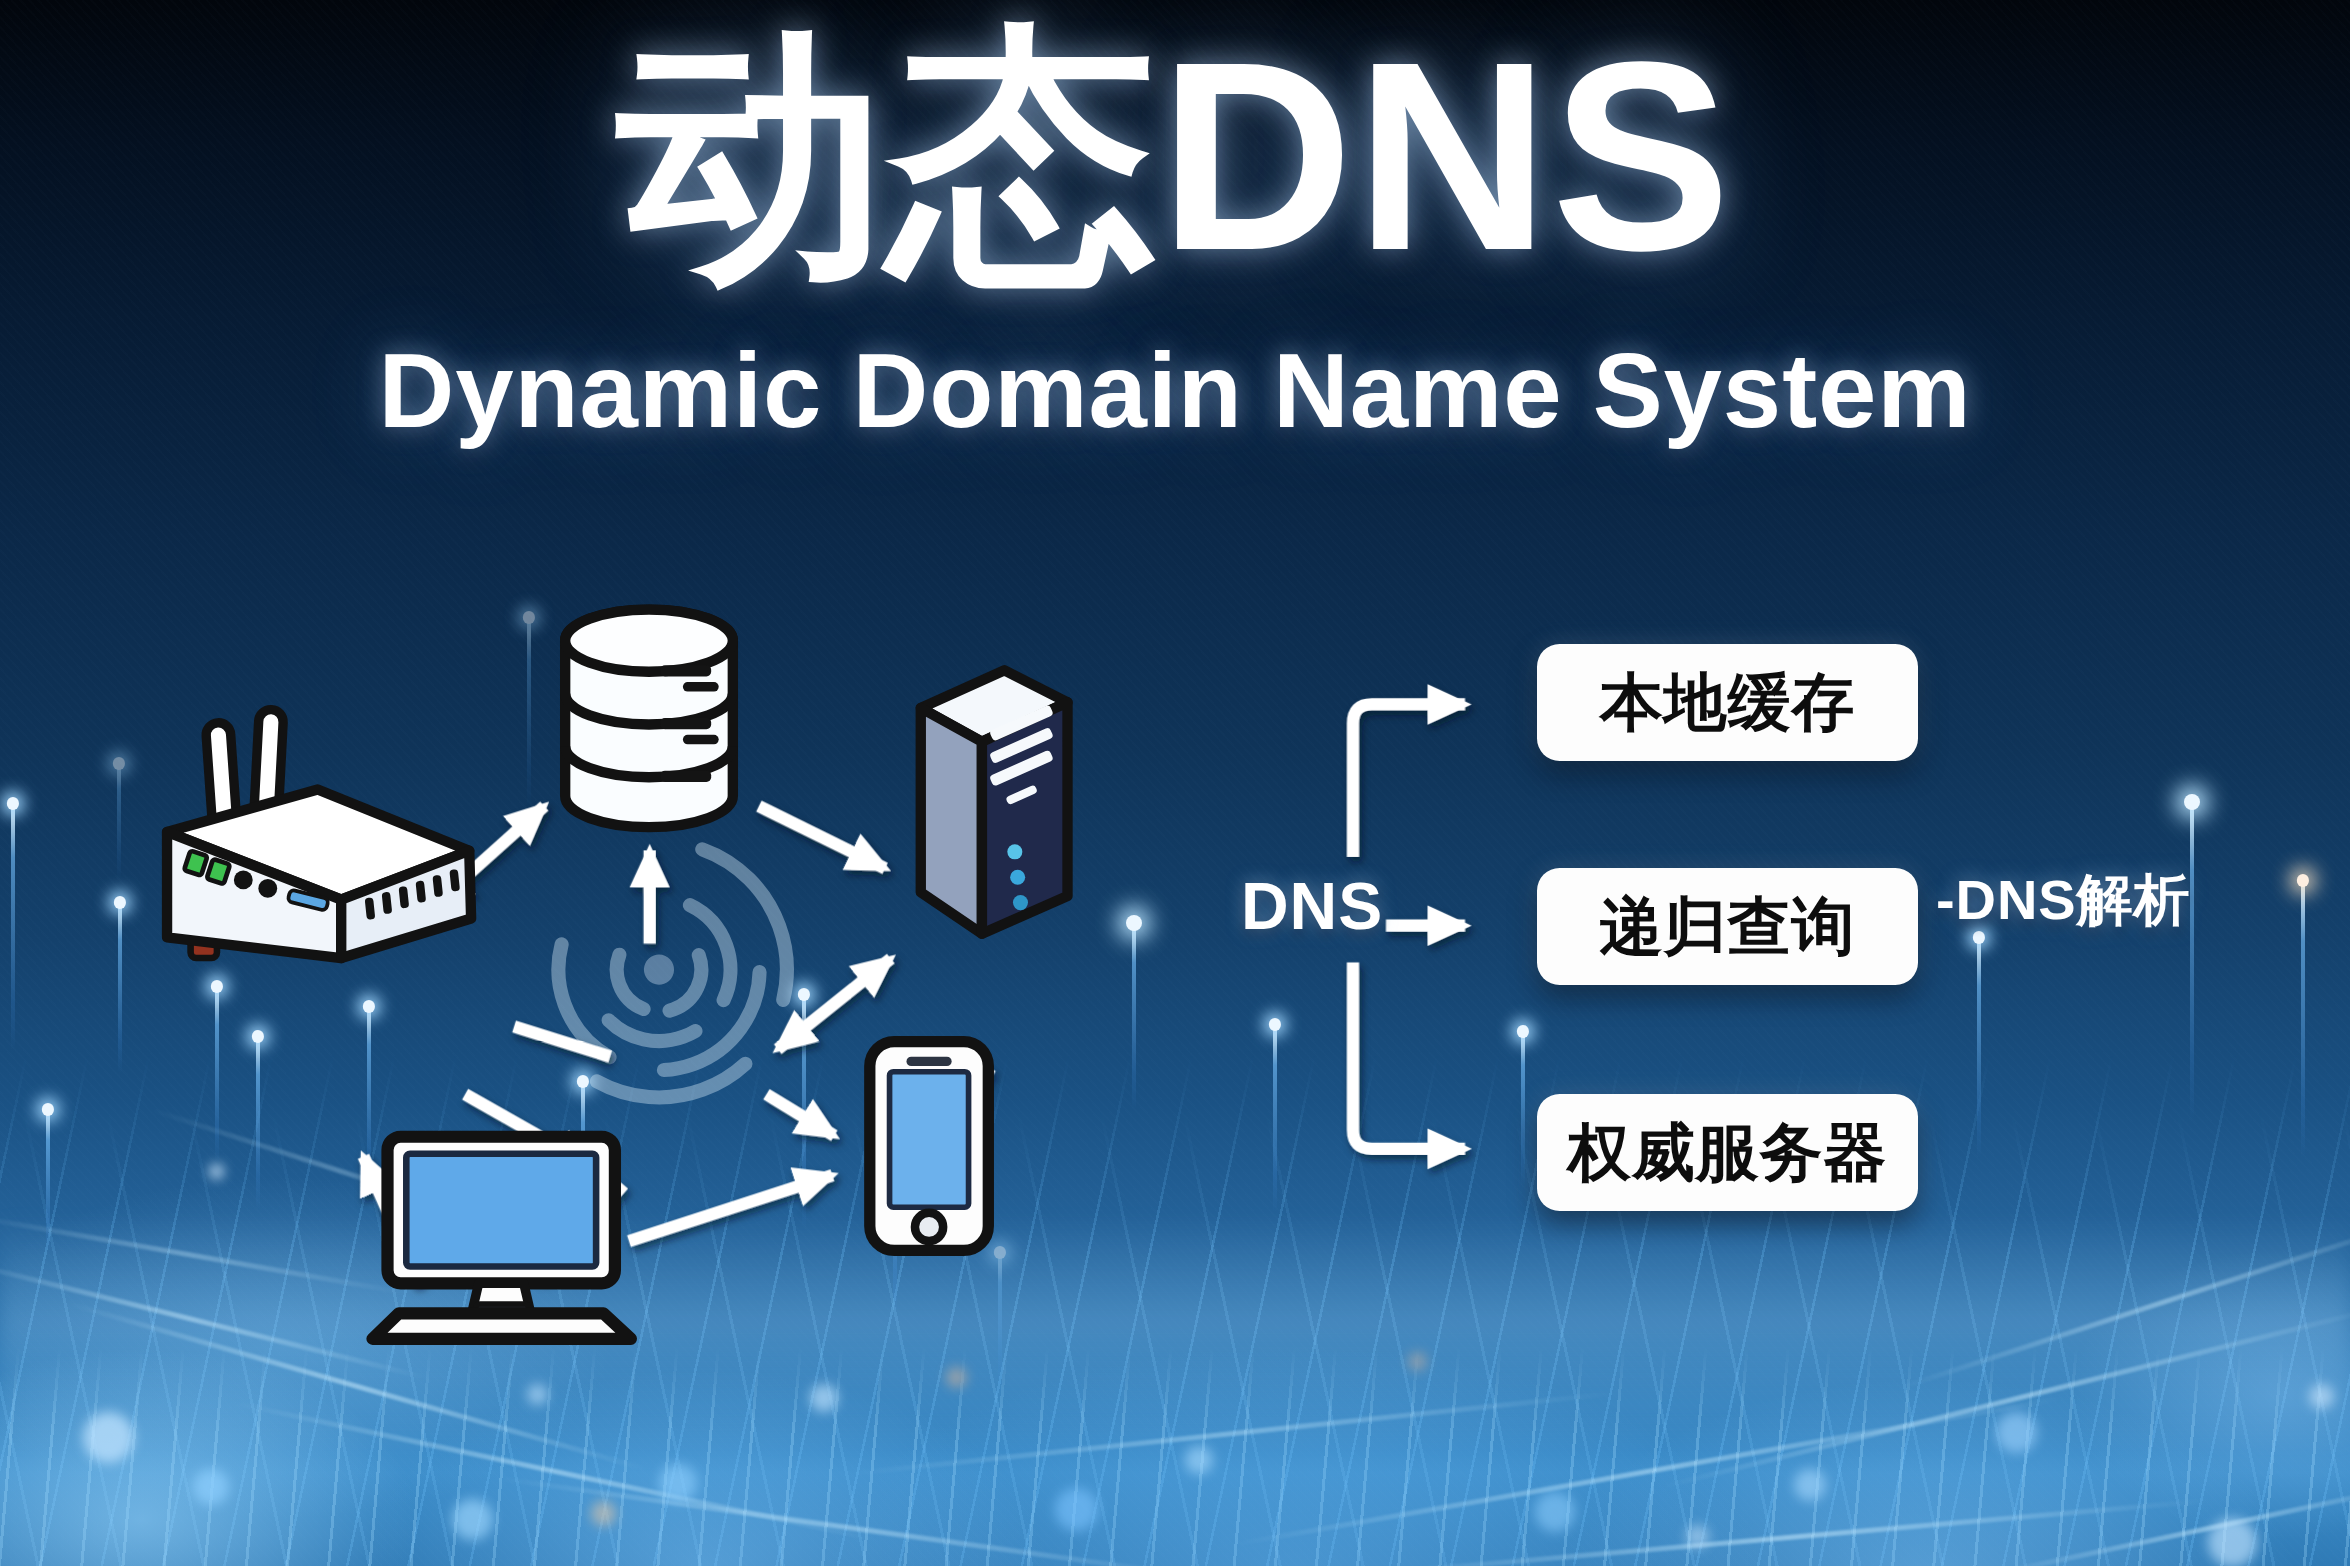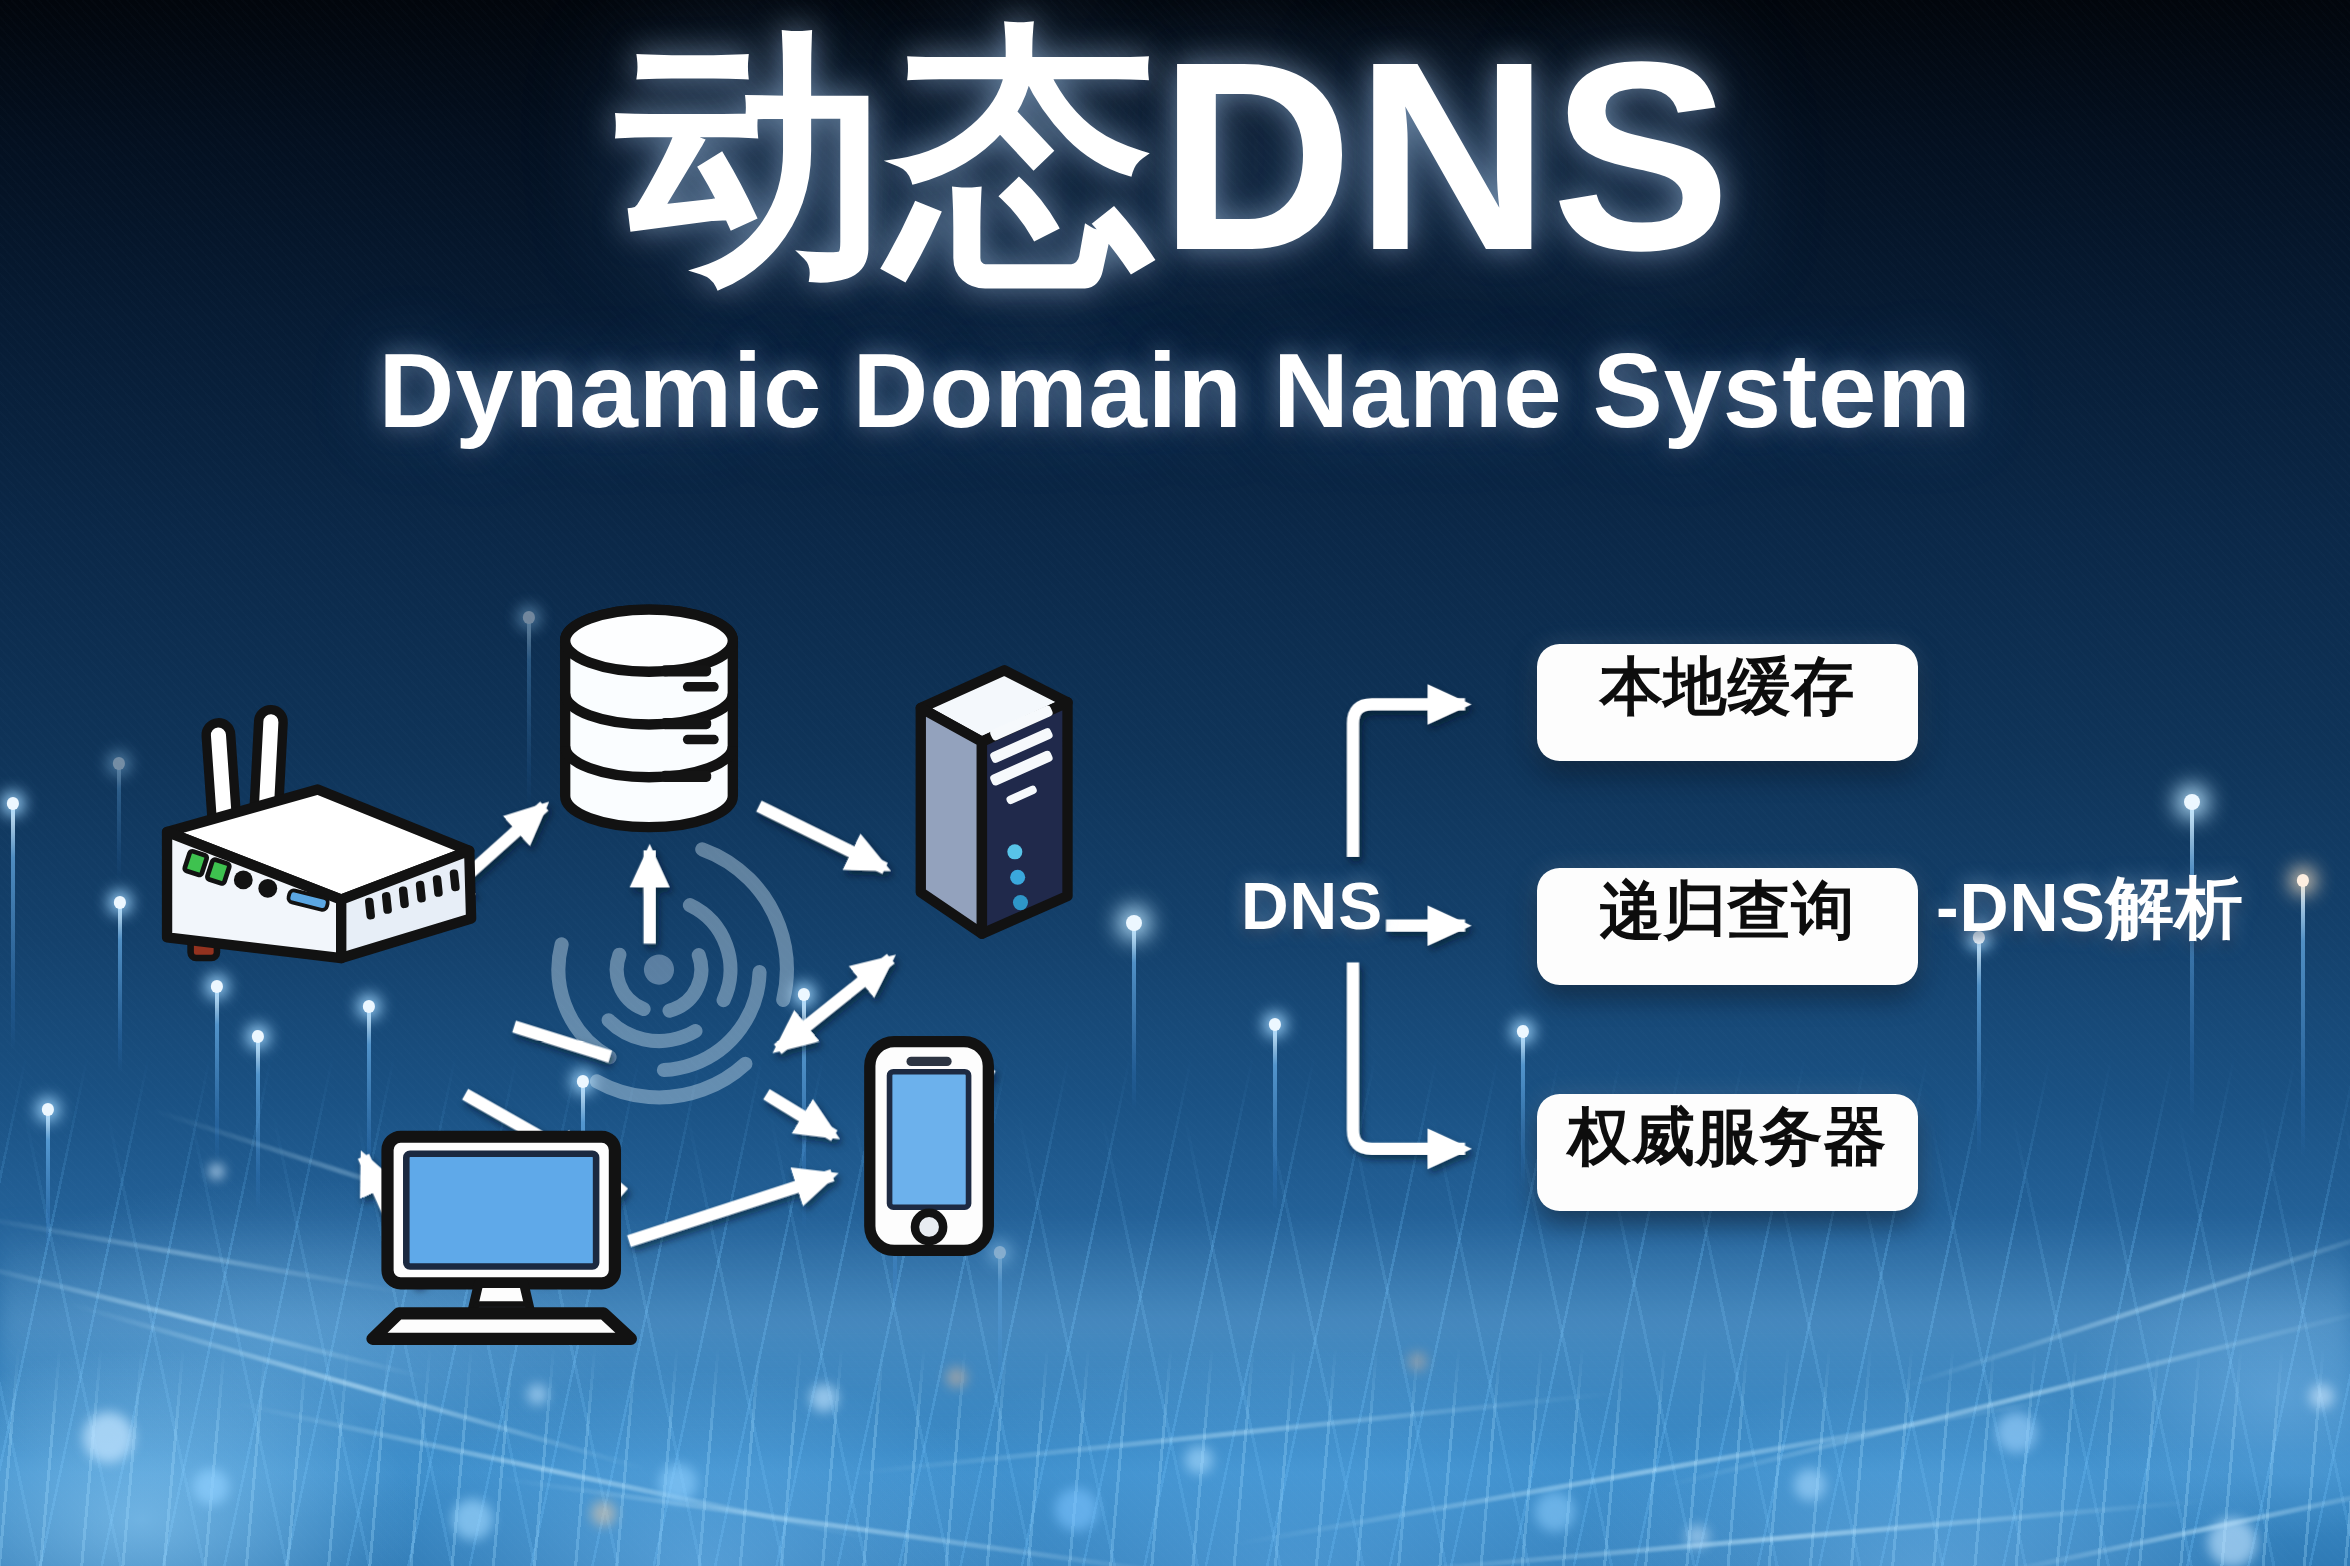--- a/index.html
+++ b/index.html
@@ -42,26 +42,26 @@
   .pole.warm .tip{background:#fdeee0;box-shadow:0 0 19px 6.6px rgba(250,225,195,.9);}
   
   .title{position:absolute;left:0;right:0;top:15px;text-align:center;color:#fff;
     font-size:269px;font-weight:900;letter-spacing:1.9px;line-height:1.05;white-space:nowrap;
     text-shadow:0 0 32px rgba(185,220,255,.55),0 0 104px rgba(120,185,255,.35),0 7.5px 21px rgba(0,12,30,.65);}
   .subtitle{position:absolute;left:0;right:0;top:331px;text-align:center;color:#fff;
     font-size:105px;font-weight:800;letter-spacing:0.9px;white-space:nowrap;
     text-shadow:0 0 24.5px rgba(175,215,255,.5),0 0 75px rgba(120,185,255,.3),0 6.6px 17px rgba(0,12,30,.6);}
   .dns-label{position:absolute;left:1241px;top:868px;color:#fff;font-size:66px;font-weight:900;
     letter-spacing:0.9px;text-shadow:0 0 17px rgba(170,215,255,.5),0 3.8px 11.3px rgba(0,12,30,.6);}
-  .side-label{position:absolute;left:1936px;top:863px;color:#fff;font-size:68px;font-weight:900;
+  .side-label{position:absolute;left:1936px;top:863px;color:#fff;font-size:56px;font-weight:900;
     letter-spacing:0.9px;white-space:nowrap;
     text-shadow:0 0 19px rgba(170,215,255,.5),0 4.7px 13px rgba(0,12,30,.6);}
   
   .flow-box{position:absolute;left:1537px;width:381px;height:117px;background:#fdfdfd;
-    border-radius:22.6px;display:flex;align-items:flex-start;justify-content:center;
+    border-radius:22.6px;display:flex;align-items:center;justify-content:center;
     color:#0d0d0d;font-size:63px;font-weight:900;letter-spacing:0.9px;
     box-shadow:0 11.3px 26px rgba(2,12,28,.55),0 0 24.5px rgba(190,225,255,.18);}
   .fb1{top:644px}.fb2{top:868px}.fb3{top:1094px}
   
   svg{overflow:visible;display:block;}
   .abs{position:absolute;}
 </style>
 </head>
 <body>
 

